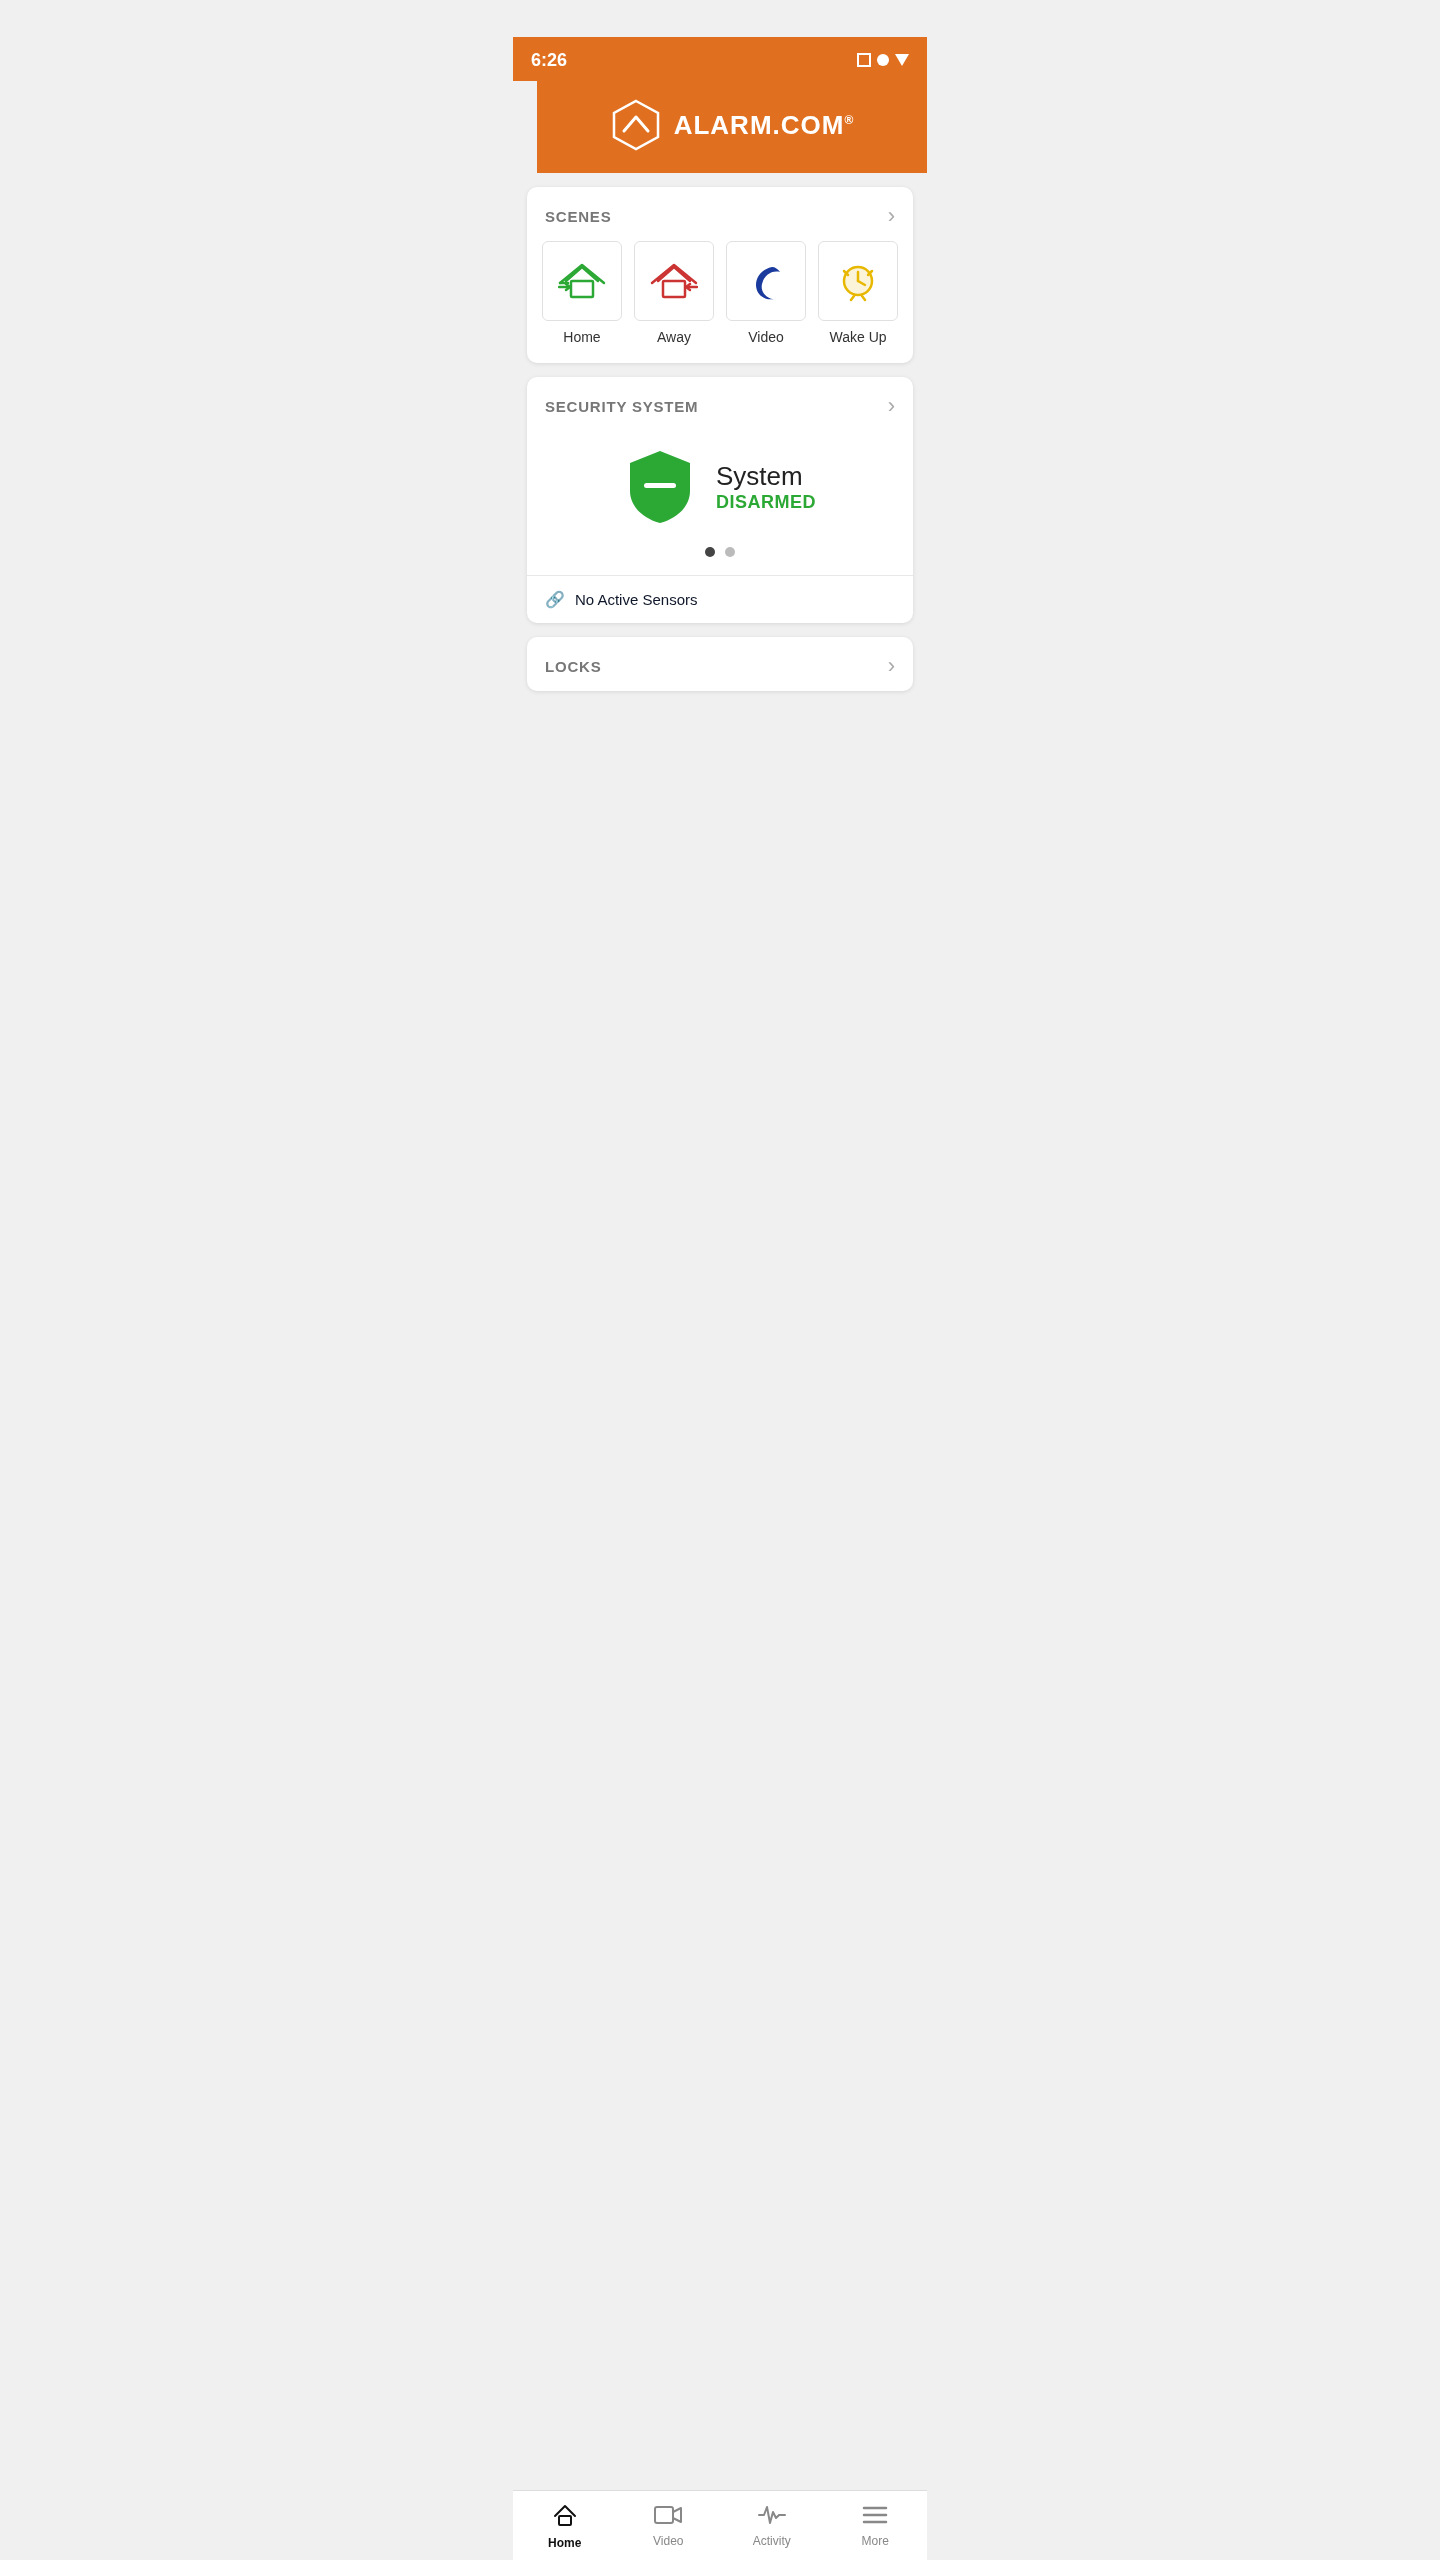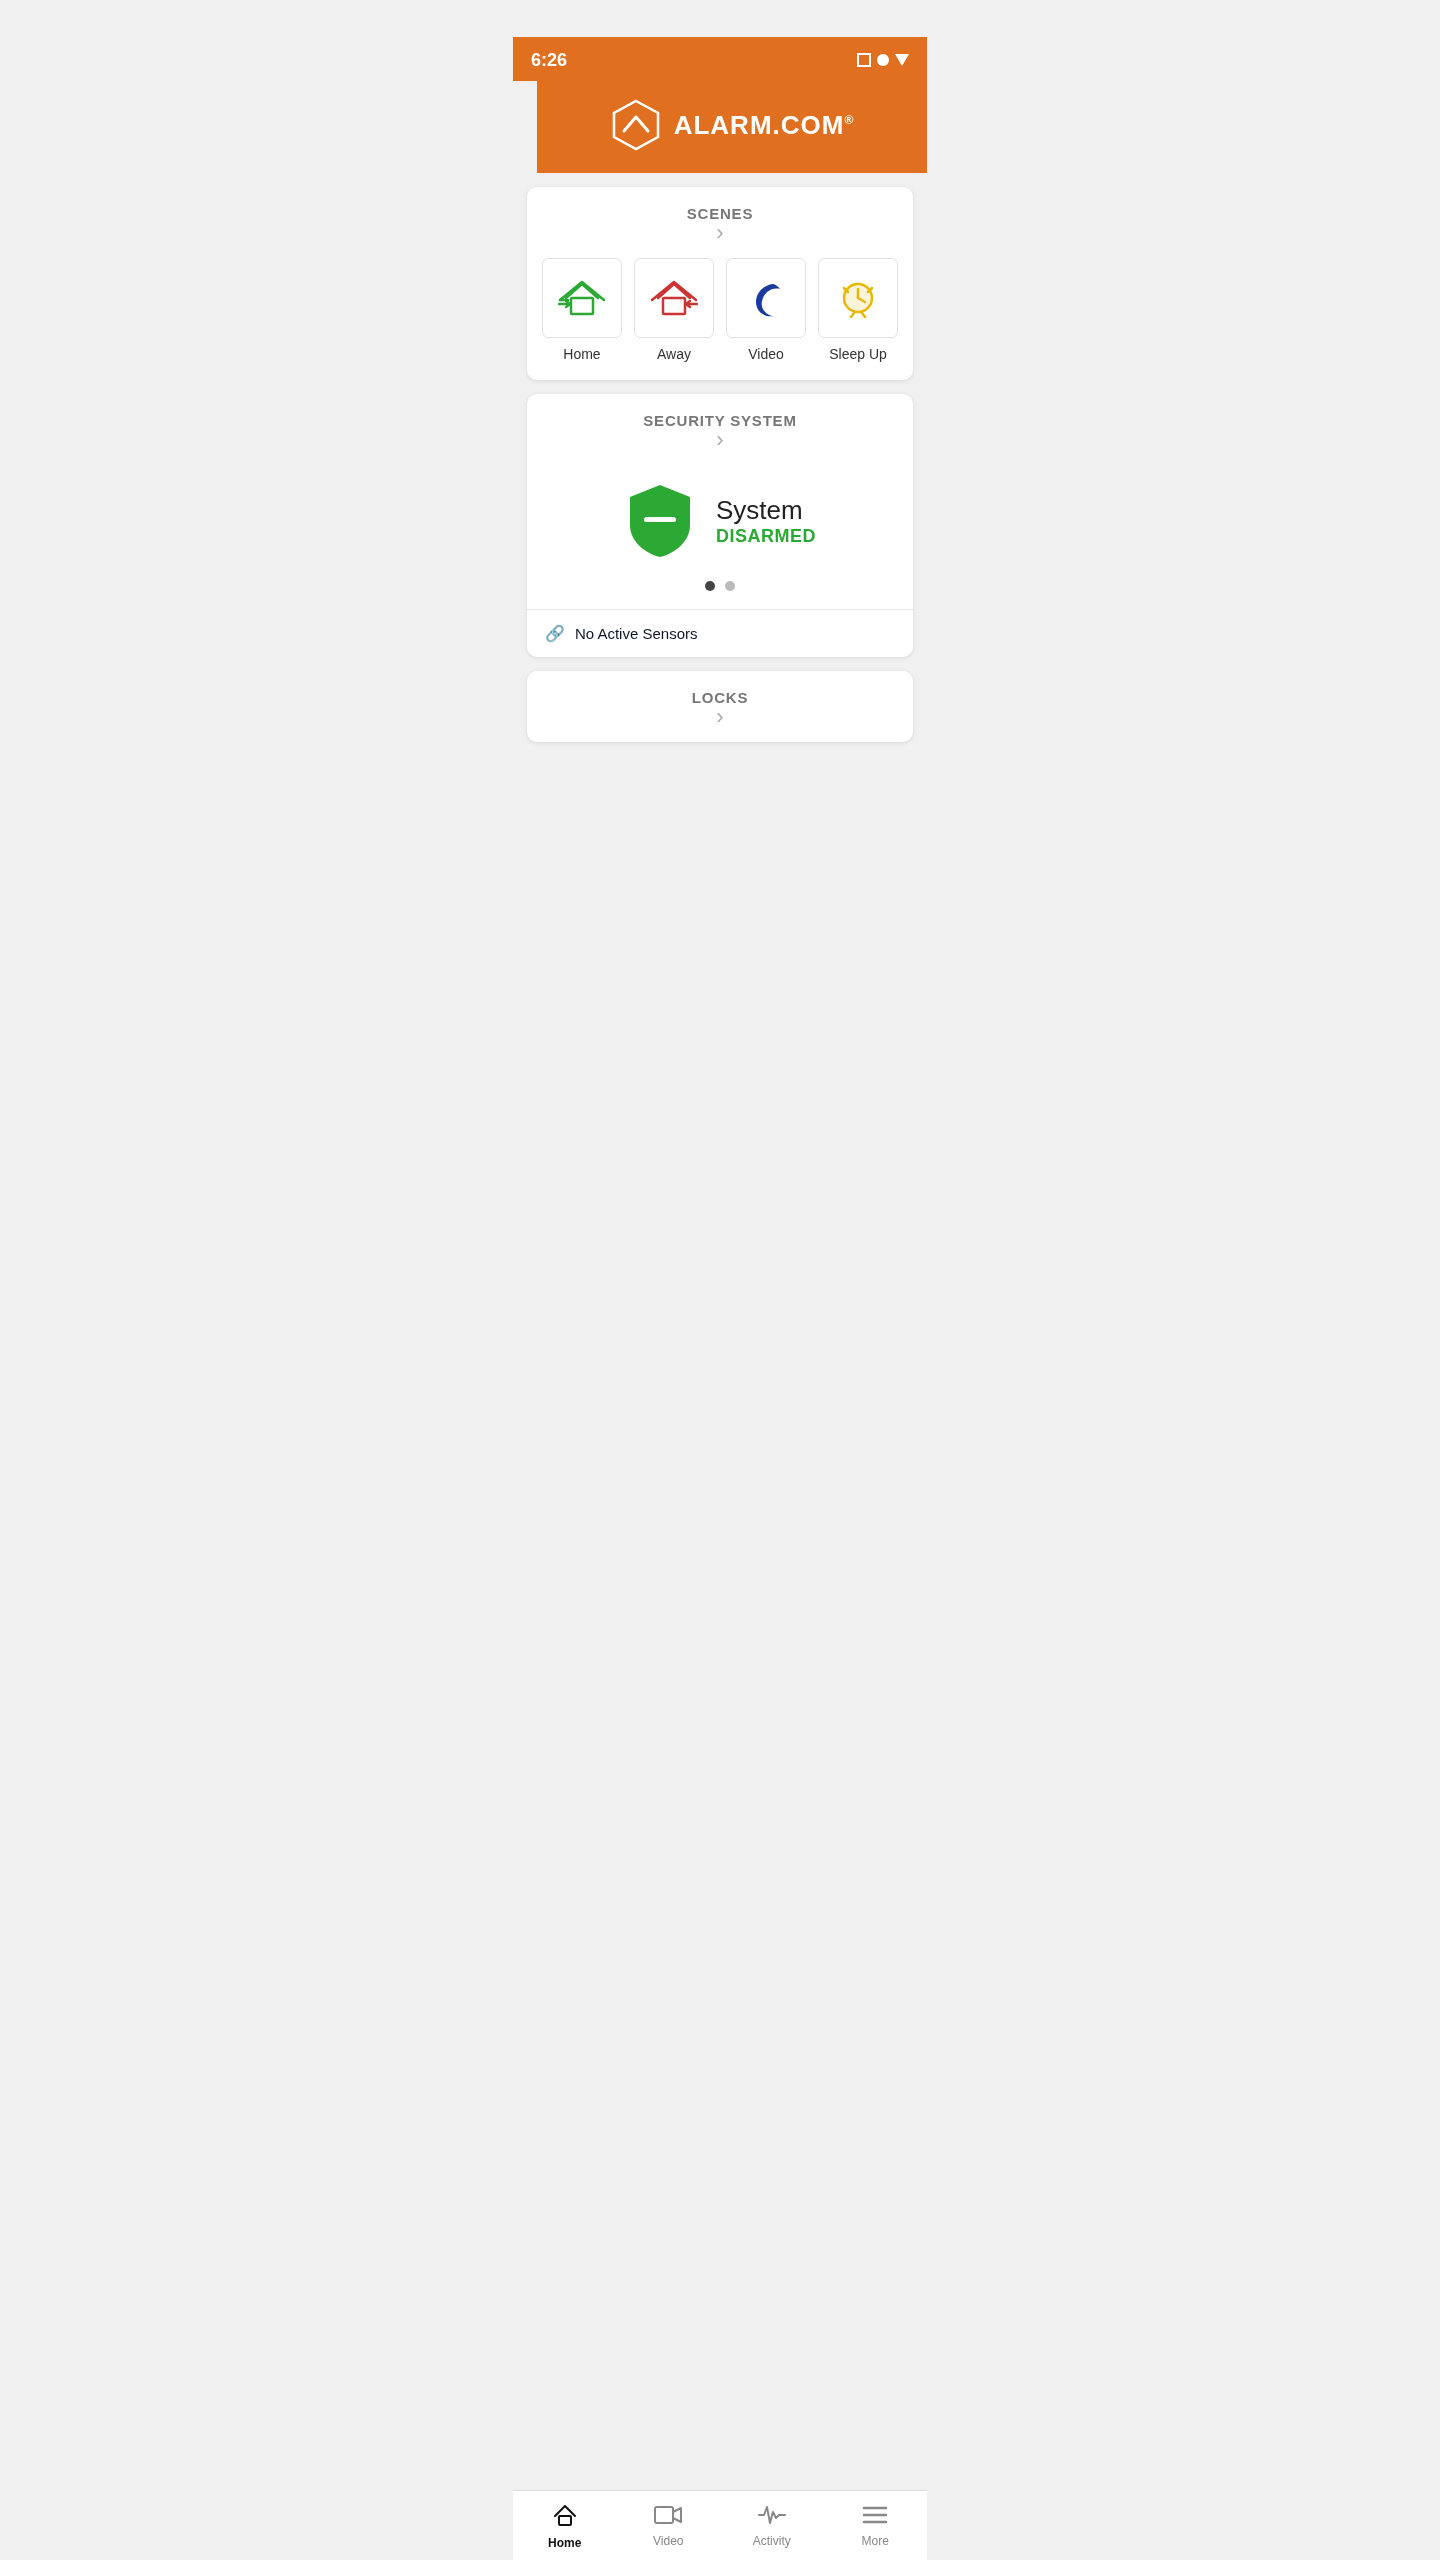--- a/index.html
+++ b/index.html
@@ -96,21 +96,20 @@
       border-radius: 10px;
       overflow: hidden;
       box-shadow: 0 1px 4px rgba(0,0,0,0.10);
     }
 
     .card-header {
       display: flex;
       justify-content: space-between;
       align-items: center;
       padding: 18px 18px 14px;
-      flex-direction: column;
     }
     .card-title {
       font-size: 15px;
       font-weight: 700;
       color: #777;
       letter-spacing: 0.8px;
       text-transform: uppercase;
     }
     .chevron-right {
       color: #aaa;
@@ -368,21 +367,21 @@
             <line x1="24" y1="24" x2="24" y2="15" stroke="#e8b800" stroke-width="2.5" stroke-linecap="round"></line>
             <line x1="24" y1="24" x2="31" y2="28" stroke="#e8b800" stroke-width="2.5" stroke-linecap="round"></line>
 
             <line x1="10" y1="14" x2="14" y2="18" stroke="#e8b800" stroke-width="2.5" stroke-linecap="round"></line>
             <line x1="38" y1="14" x2="34" y2="18" stroke="#e8b800" stroke-width="2.5" stroke-linecap="round"></line>
 
             <line x1="20" y1="39" x2="17" y2="43" stroke="#e8b800" stroke-width="2.5" stroke-linecap="round"></line>
             <line x1="28" y1="39" x2="31" y2="43" stroke="#e8b800" stroke-width="2.5" stroke-linecap="round"></line>
           </svg>
         </div>
-        <span class="scene-label">Sleep Up</span>
+        <span class="scene-label">Wake Up</span>
       </div>
 
     </div>
   </div>
 
   <div class="card">
     <div class="card-header">
       <span class="card-title">SECURITY SYSTEM</span>
       <span class="chevron-right">›</span>
     </div>

